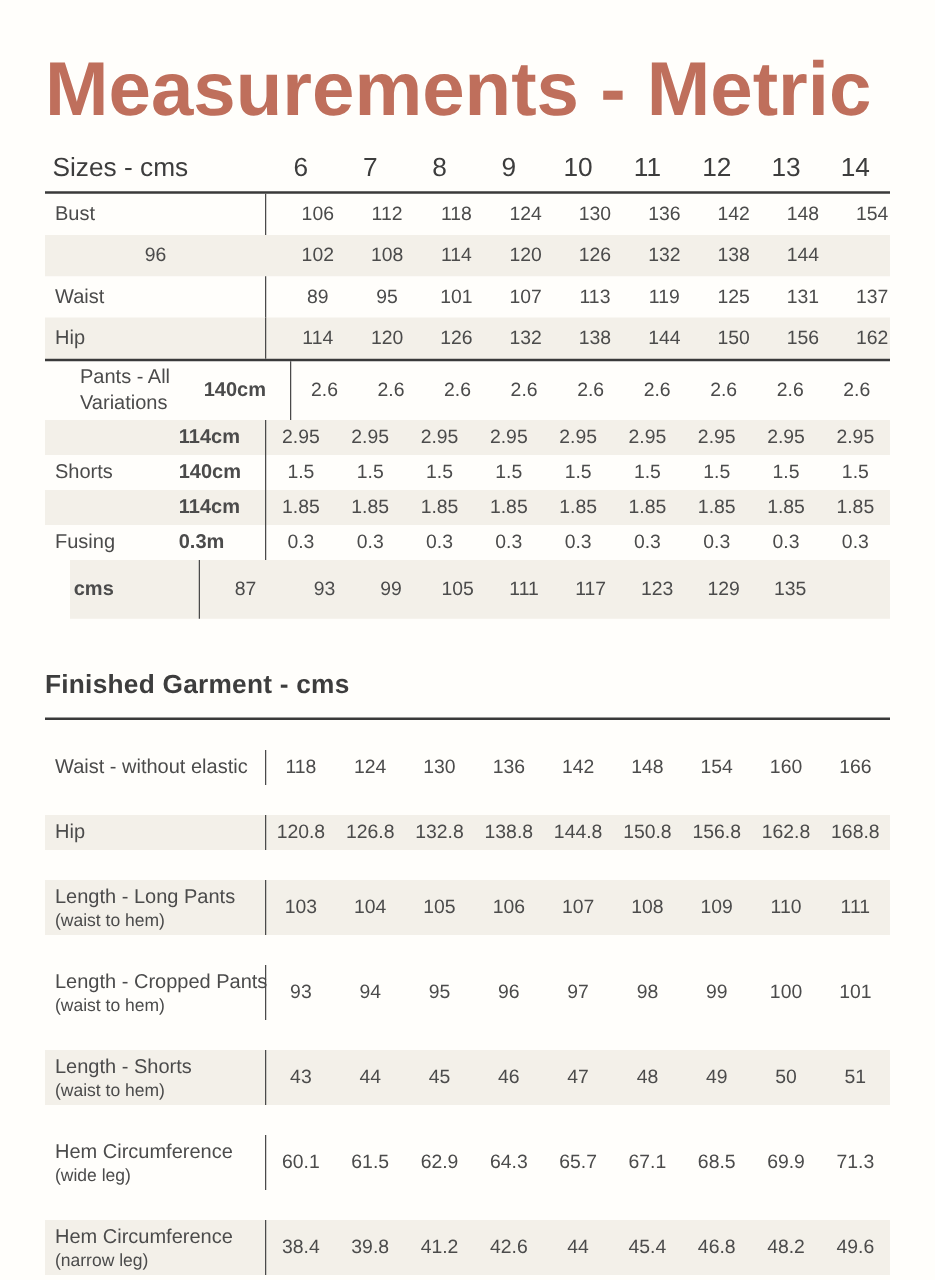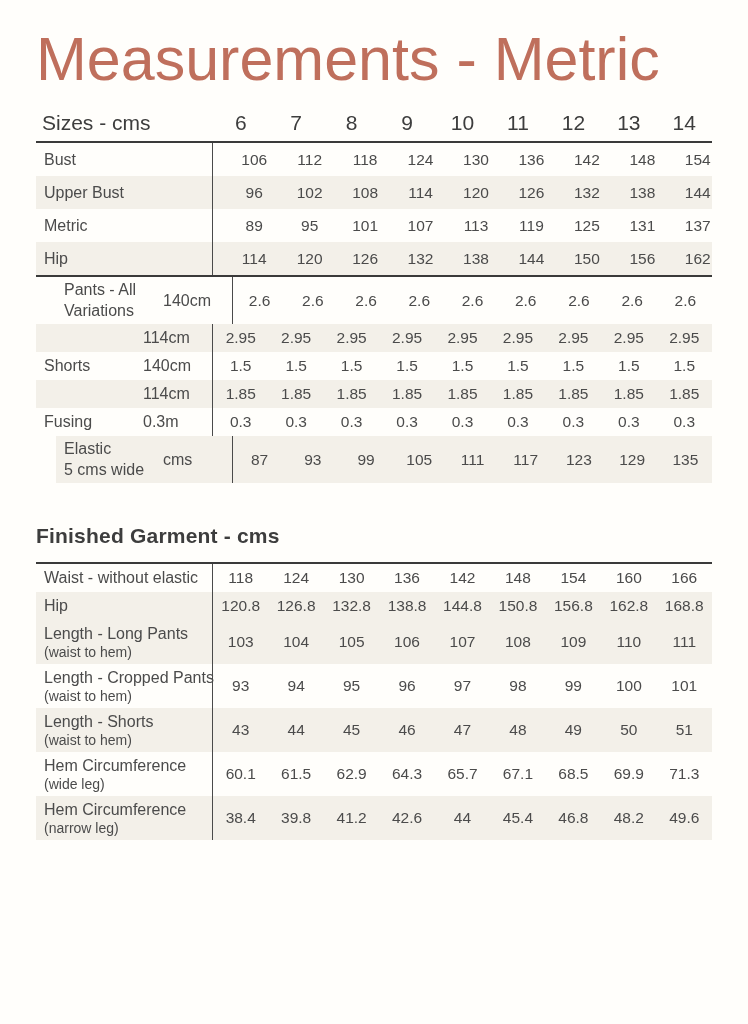--- a/index.html
+++ b/index.html
@@ -15,23 +15,23 @@
   html,body{width:748px;}
   body{
     height:1024px;
     background:var(--bg);
     font-family:"Liberation Sans", sans-serif;
     color:var(--text);
     overflow:hidden;
   }
   .page{padding:0 36px;}
   .title{
-    margin-top:26px;
+    margin-top:38px;
     font-size:61px;
-    font-weight:400;
+    font-weight:700;
     line-height:1.1;
     letter-spacing:0px;
     color:var(--accent);
     white-space:nowrap;
   }
   .section-heading{
     font-size:21px;
     font-weight:600;
     color:var(--head);
     margin:41px 0 14px 0;
@@ -54,29 +54,29 @@
   .h-size{text-align:center;}
   
   .table{border-top:0;}
   .table.ruled{border-top:2px solid var(--rule);}
   
   .row{align-items:stretch;}
   .row.stripe{background:var(--stripe);}
   .t1 .row{height:33px;gap:27px;}
   .t2 .row{min-height:28px;}
   .t2 .row.two{min-height:47px;margin-left:20px;}
-  .t3 .row{min-height:28px;}
+  .t3 .row{min-height:28px;margin-top:24px;}
   .t3 .row.two{min-height:44px;}
   .lbl, .spec, .name{
     display:flex;flex-direction:column;justify-content:center;
     font-size:16px;color:var(--text);
   }
   .lbl{padding-left:8px;border-right:1px solid var(--rule-soft);}
   .name{padding-left:8px;white-space:pre-line;line-height:1.3;}
-  .spec{padding-left:3px;border-right:1px solid var(--rule-soft);}
+  .spec{padding-left:3px;border-right:1px solid var(--rule-soft);font-weight:bold;}
   .main{line-height:1.25;white-space:nowrap;}
   .sub{display:block;font-size:14px;line-height:1.2;color:var(--text);}
   .val{
     display:flex;align-items:center;justify-content:center;
     font-size:15.5px;color:var(--text);text-align:center;
   }
 </style>
 </head>
 <body>
 
@@ -104,33 +104,32 @@
         <div class="val">112</div>
         <div class="val">118</div>
         <div class="val">124</div>
         <div class="val">130</div>
         <div class="val">136</div>
         <div class="val">142</div>
         <div class="val">148</div>
         <div class="val">154</div>
       </div>
       <div class="grid1 row stripe">
-        <div class="lbl">Upper Bust</div>
         <div class="val">96</div>
         <div class="val">102</div>
         <div class="val">108</div>
         <div class="val">114</div>
         <div class="val">120</div>
         <div class="val">126</div>
         <div class="val">132</div>
         <div class="val">138</div>
         <div class="val">144</div>
       </div>
       <div class="grid1 row">
-        <div class="lbl">Metric</div>
+        <div class="lbl">Waist</div>
         <div class="val">89</div>
         <div class="val">95</div>
         <div class="val">101</div>
         <div class="val">107</div>
         <div class="val">113</div>
         <div class="val">119</div>
         <div class="val">125</div>
         <div class="val">131</div>
         <div class="val">137</div>
       </div>
@@ -209,22 +208,20 @@
         <div class="val">0.3</div>
         <div class="val">0.3</div>
         <div class="val">0.3</div>
         <div class="val">0.3</div>
         <div class="val">0.3</div>
         <div class="val">0.3</div>
         <div class="val">0.3</div>
         <div class="val">0.3</div>
       </div>
       <div class="grid2 row stripe two">
-        <div class="name">Elastic
-5 cms wide</div>
         <div class="spec">cms</div>
         <div class="val">87</div>
         <div class="val">93</div>
         <div class="val">99</div>
         <div class="val">105</div>
         <div class="val">111</div>
         <div class="val">117</div>
         <div class="val">123</div>
         <div class="val">129</div>
         <div class="val">135</div>

